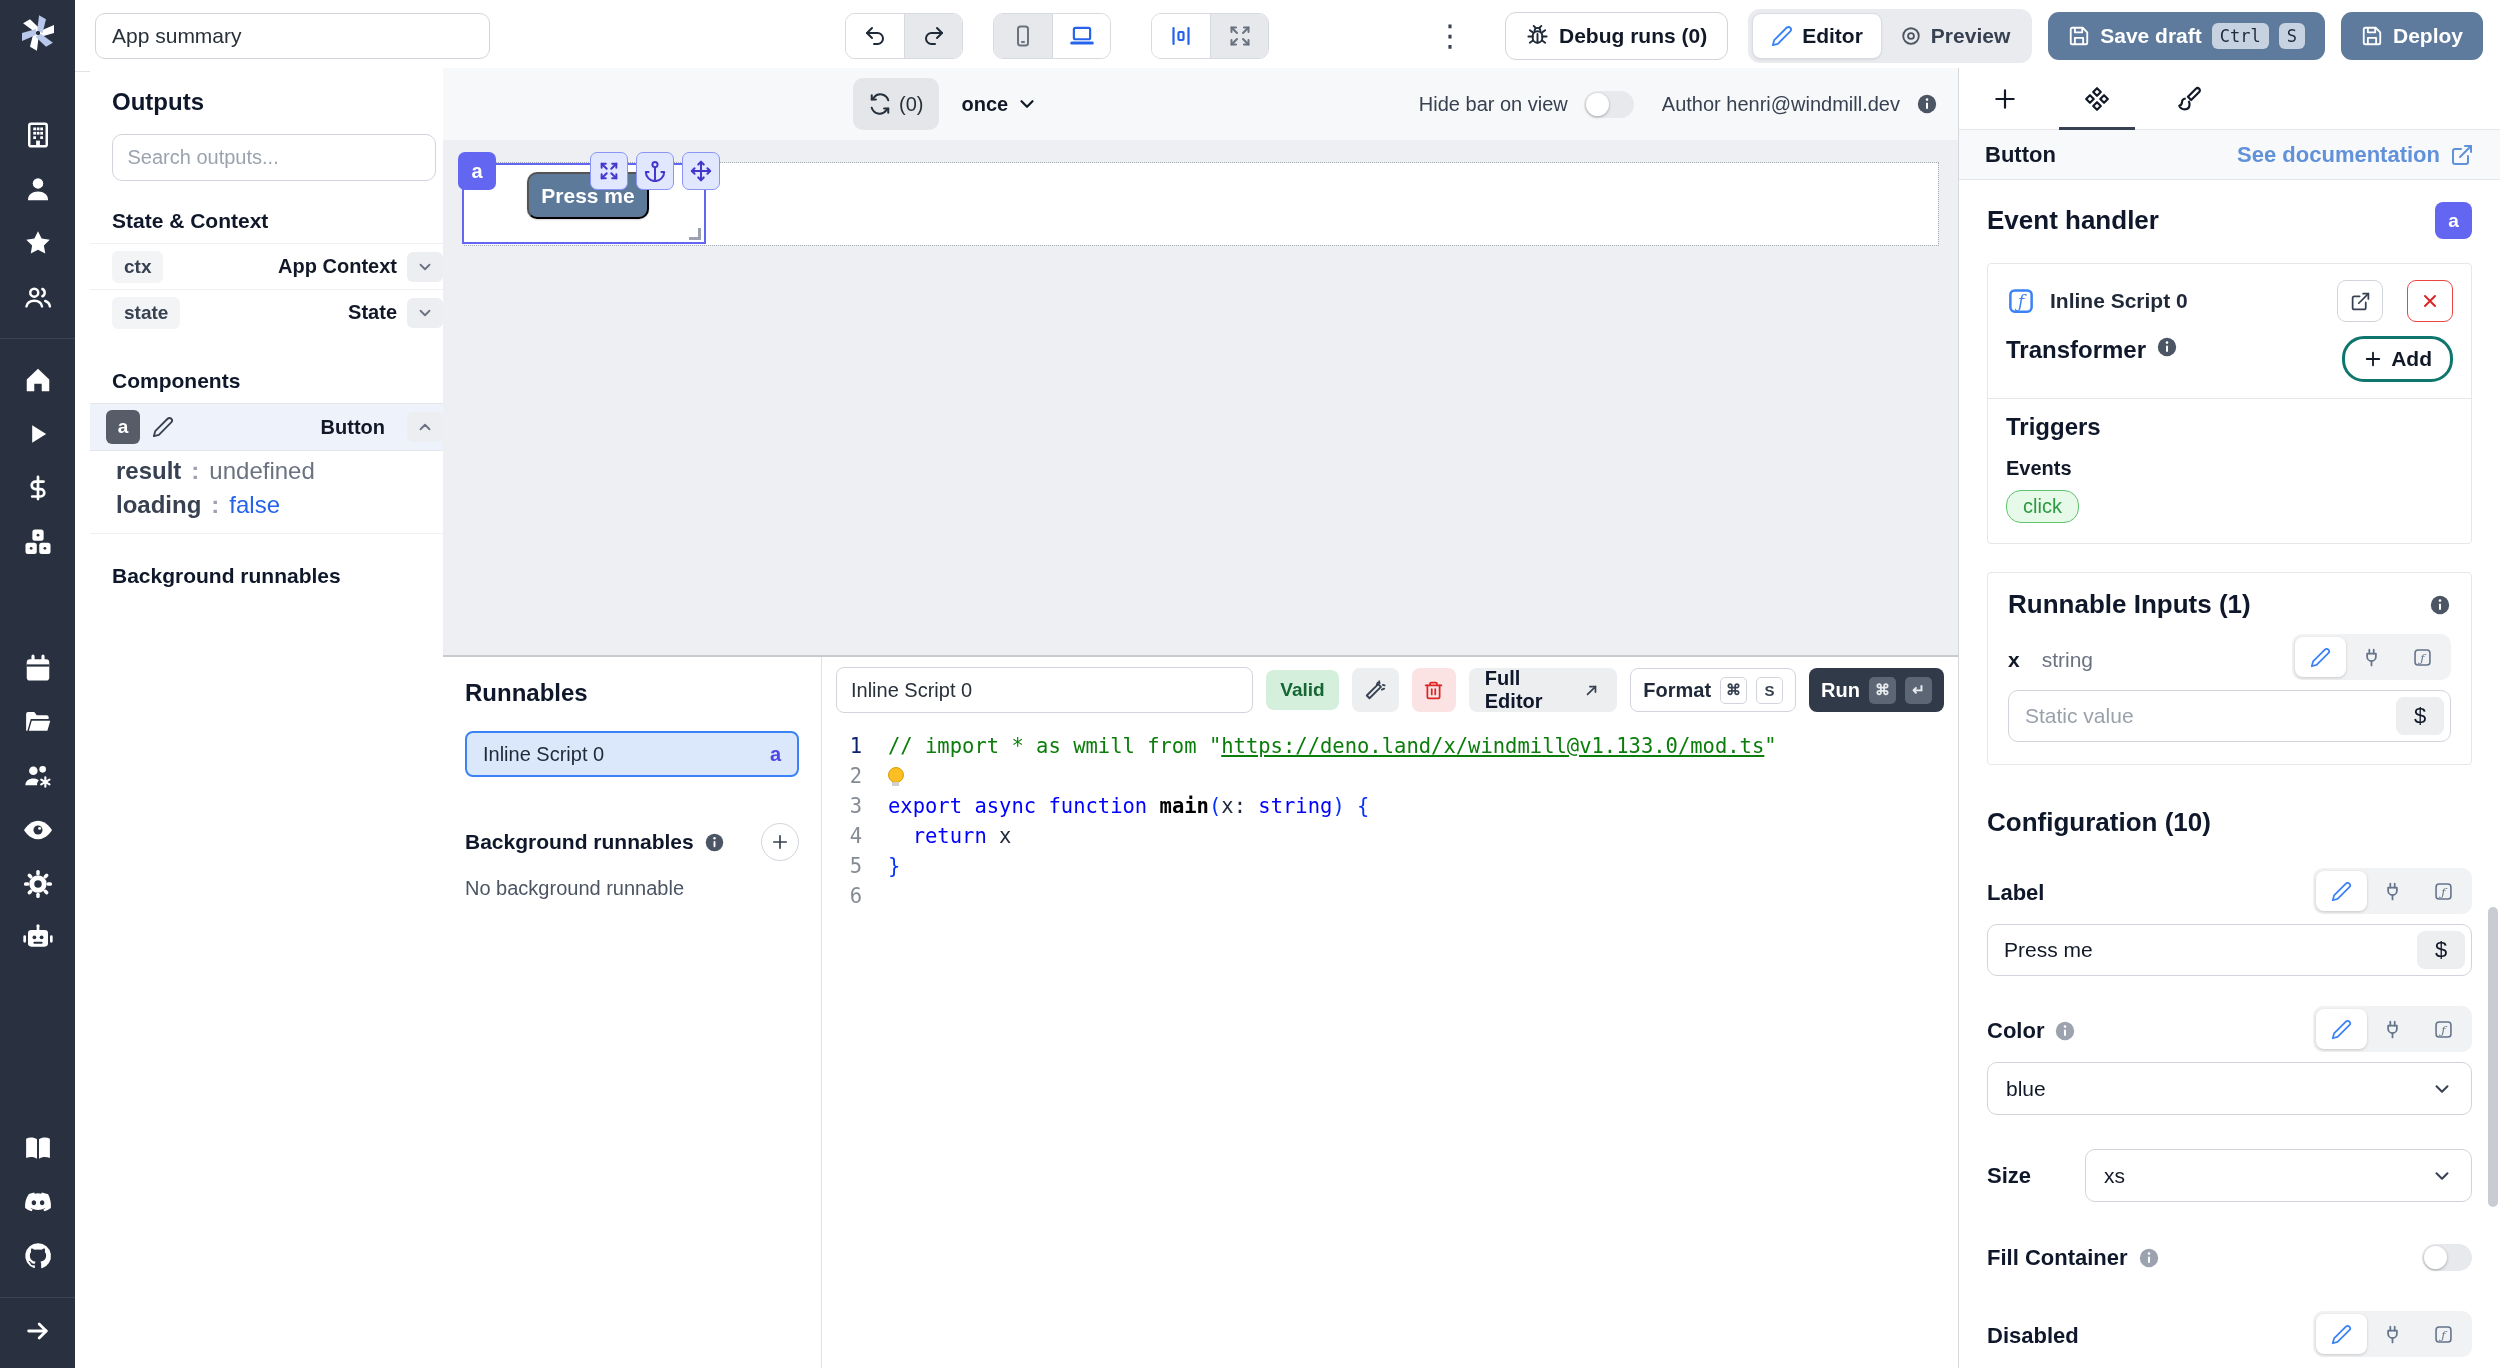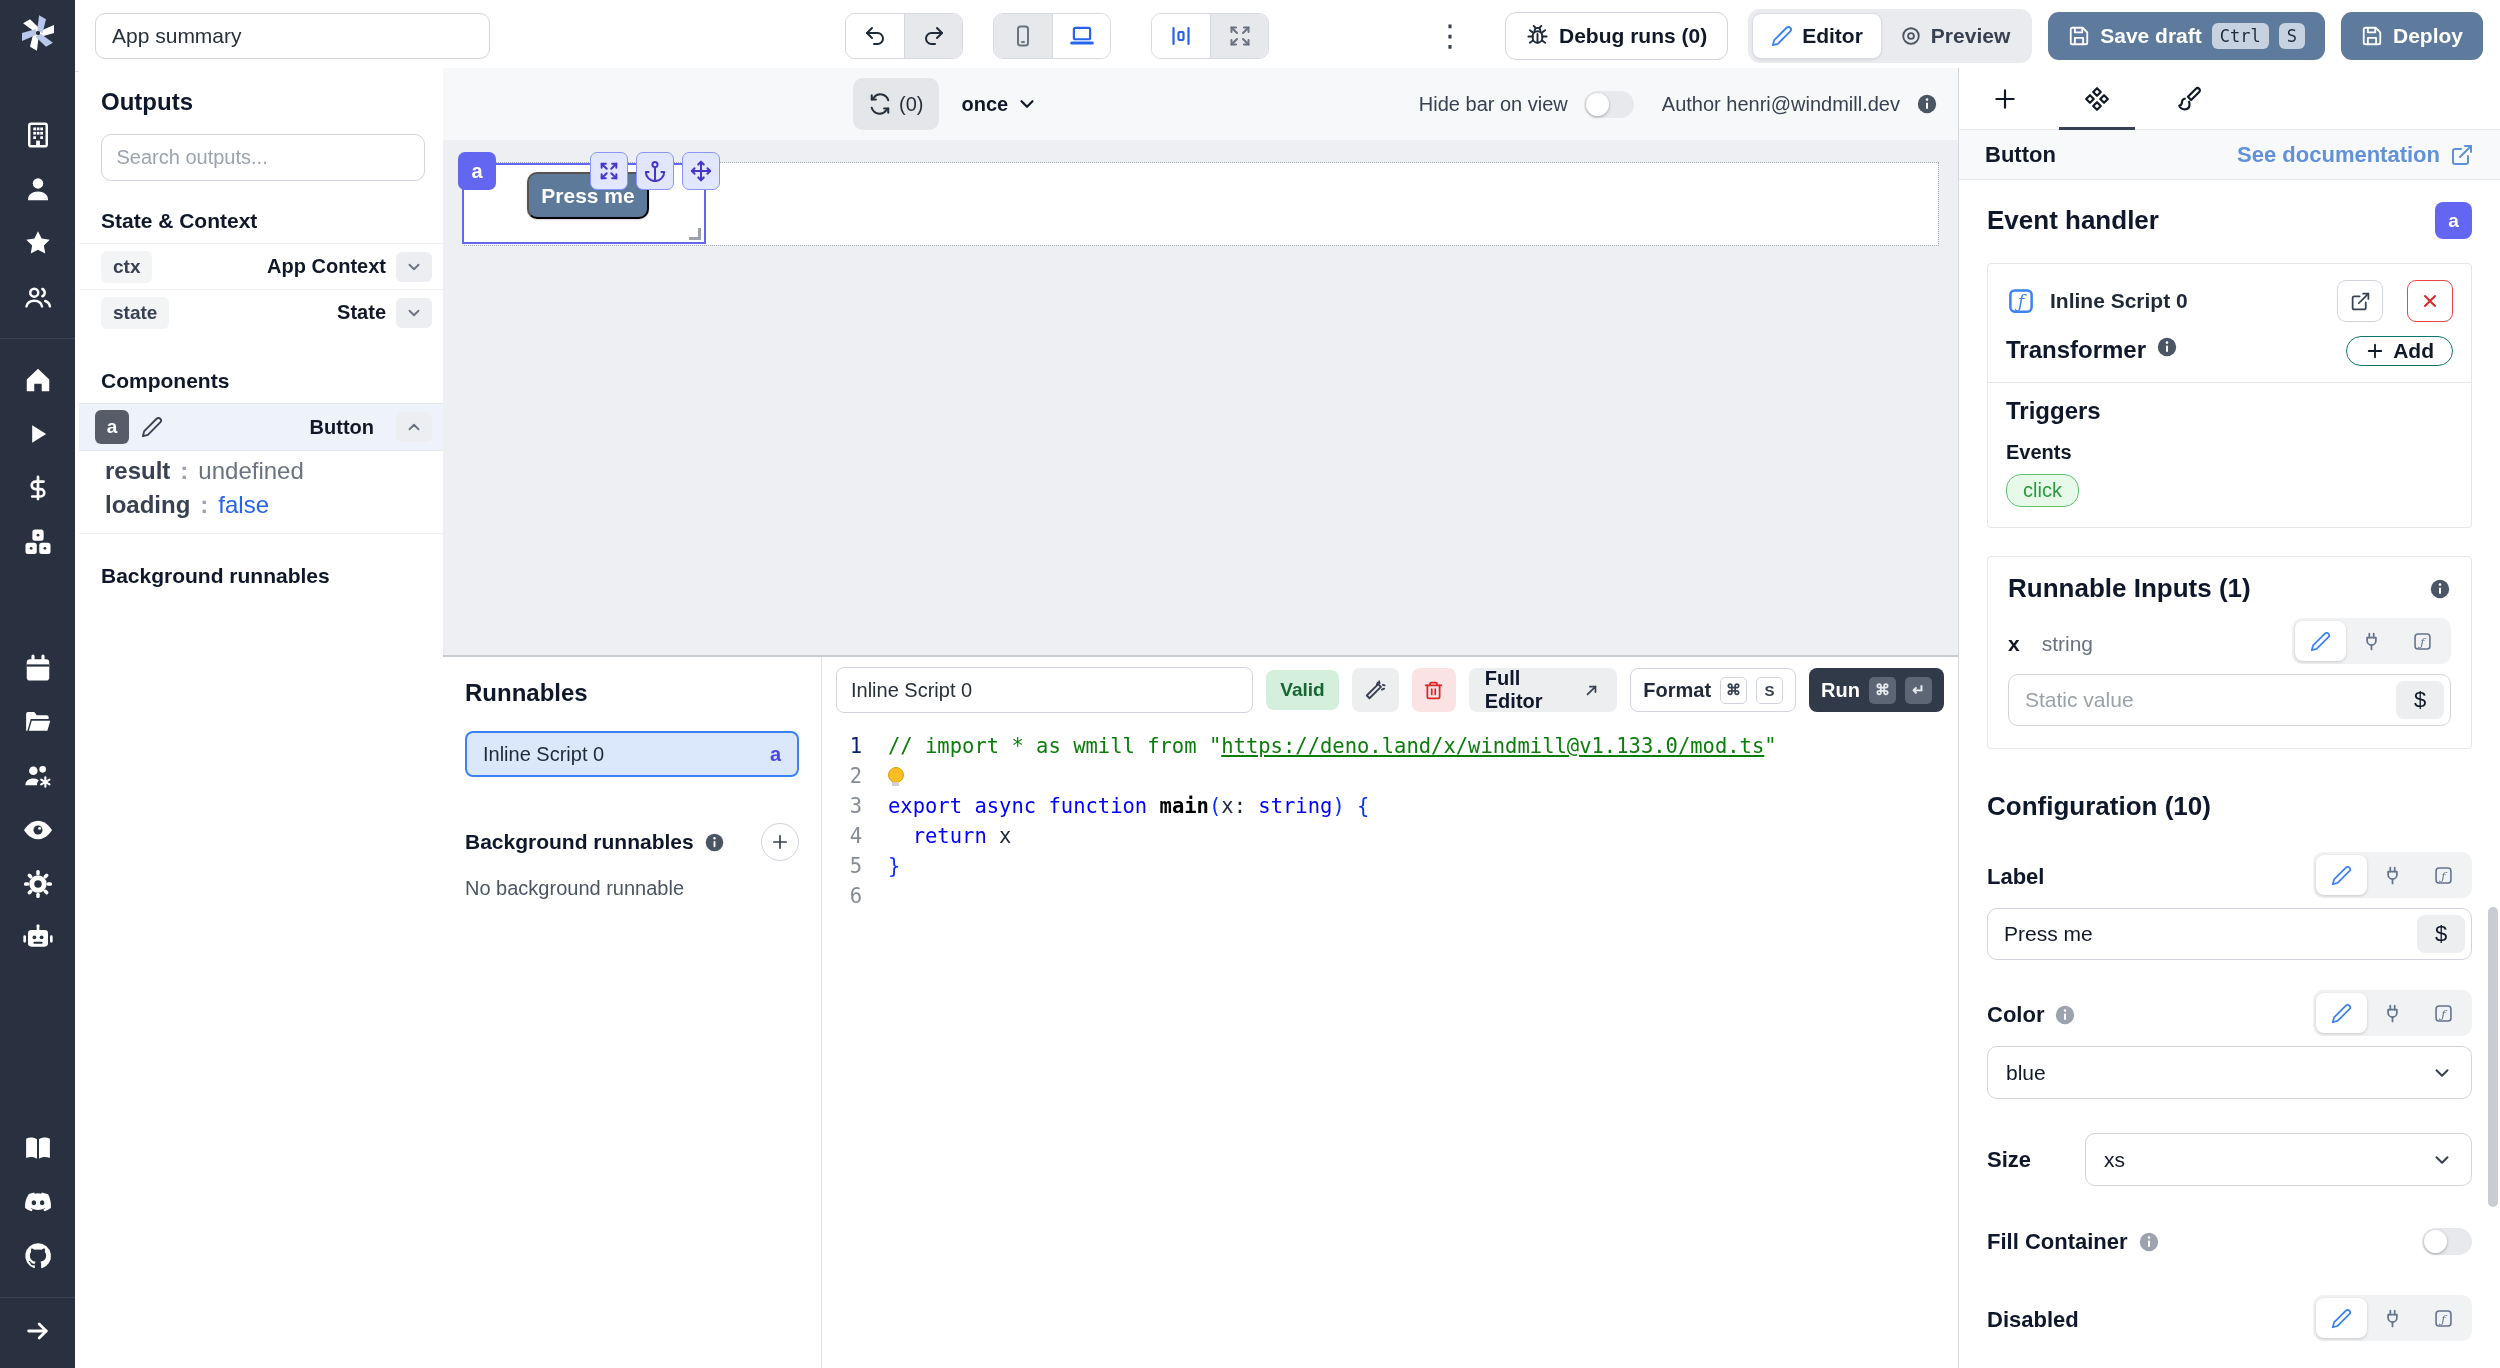--- a/index.html
+++ b/index.html
@@ -30,21 +30,21 @@
   .kebab{font-size:30px;color:#374151;letter-spacing:0;padding:0 10px;cursor:pointer;line-height:1}
   .btn{display:inline-flex;align-items:center;gap:10px;height:48px;border-radius:11px;padding:0 20px;font-size:21px;font-weight:bold;cursor:pointer;white-space:nowrap}
   .btn-outline{background:#fff;border:1px solid #d1d5db;color:var(--text-dark)}
   .editor-seg{display:flex;align-items:center;background:#e9ebee;border-radius:12px;padding:4px;height:54px}
   .editor-pill{display:flex;align-items:center;gap:9px;background:#fff;border:1px solid #d9dce0;box-shadow:0 1px 2px rgba(0,0,0,.08);border-radius:9px;height:46px;padding:0 18px;font-weight:bold;font-size:21px;color:var(--text-dark);cursor:pointer}
   .preview-item{display:flex;align-items:center;gap:9px;padding:0 18px;font-weight:bold;font-size:21px;color:#374151;cursor:pointer}
   .btn-slate{background:var(--slate);color:#fff;border:none}
   .kbd-chip{background:#c6d2e0;color:#1e293b;border-radius:6px;font-family:"DejaVu Sans Mono",monospace;font-size:17px;padding:3px 8px;font-weight:normal}
 
   
-  .outputs{position:absolute;left:79px;top:68px;width:368px;bottom:0;background:#fff;border-right:1px solid var(--border)}
+  .outputs{position:absolute;left:90px;top:68px;width:368px;bottom:0;background:#fff;border-right:1px solid var(--border)}
   .outputs h2{font-size:24px;color:#0f172a;margin:20px 0 0 22px}
   .search-input{display:block;margin:18px auto 0;width:324px;height:47px;border:1px solid #d1d5db;border-radius:10px;padding:0 15px;font-size:20px;font-family:"Liberation Sans",sans-serif;color:var(--text);outline:none}
   .search-input::placeholder{color:#9ca3af}
   .sec-h{font-size:21px;font-weight:bold;color:#0f172a;margin:28px 0 10px 22px}
   .o-row{height:46px;display:flex;align-items:center;padding:0 14px 0 22px;border-top:1px solid #eef0f3}
   .o-row:last-of-type{border-bottom:1px solid #eef0f3}
   .key-badge{background:#f3f4f6;border-radius:6px;padding:5px 12px;font-size:19px;color:#374151;font-weight:bold}
   .o-type{margin-left:auto;font-weight:bold;font-size:20px;color:#111827}
   .chev-box{margin-left:10px;width:36px;height:30px;background:#eceef1;border-radius:6px;display:flex;align-items:center;justify-content:center;color:#6b7280;cursor:pointer}
   .comp-row{height:48px;display:flex;align-items:center;gap:12px;padding:0 14px 0 16px;background:#eef2fb;border-top:1px solid #e3e7ec;border-bottom:1px solid #e3e7ec;cursor:pointer}
@@ -127,21 +127,21 @@
   .card{margin-top:24px;border:1px solid var(--border2);border-radius:4px}
   .card-top{padding:16px 18px}
   .script-row{display:flex;align-items:center;gap:14px}
   .fx-blue{color:var(--blue)}
   .script-name{font-weight:bold;font-size:21px;color:#1f2937}
   .mini-btn{width:46px;height:42px;border-radius:9px;display:flex;align-items:center;justify-content:center;cursor:pointer;background:#fff}
   .mini-btn.plain{border:1px solid #d1d5db;color:#374151}
   .mini-btn.danger{border:1px solid #ef4444;color:#dc2626;margin-left:10px}
   .transformer-row{display:flex;align-items:flex-start;gap:10px;margin-top:14px}
   .transformer-row .t{font-size:24px;font-weight:bold;color:#0f172a}
-  .add-btn{margin-left:auto;display:flex;align-items:center;gap:8px;border:1px solid #0f766e;border-radius:22px;height:30px;padding:0 18px;font-size:21px;font-weight:bold;color:#111827;cursor:pointer;background:#fff}
+  .add-btn{margin-left:auto;display:flex;align-items:center;gap:8px;border:3px solid #0f766e;border-radius:22px;height:46px;padding:0 18px;font-size:21px;font-weight:bold;color:#111827;cursor:pointer;background:#fff}
   .card-bottom{border-top:1px solid var(--border2);padding:14px 18px 20px}
   .card-bottom .t{font-size:24px;font-weight:bold;color:#0f172a}
   .events-lbl{margin-top:16px;font-size:20px;font-weight:bold;color:#111827}
   .click-badge{display:inline-block;margin-top:10px;background:#e7f9e9;border:1.5px solid #5fc36f;color:#2c9a41;font-size:20px;border-radius:15px;padding:4px 16px}
   .ri-card{margin-top:28px;border:1px solid var(--border2);border-radius:4px;padding:16px 20px 22px}
   .ri-title-row{display:flex;align-items:center}
   .ri-title-row .t{font-size:26px;font-weight:bold;color:#0f172a}
   .info-dot{width:22px;height:22px;flex:none}
   .x-row{margin-top:14px;display:flex;align-items:flex-end}
   .x-name{font-weight:bold;font-size:21px;color:#111827;padding-bottom:8px}

